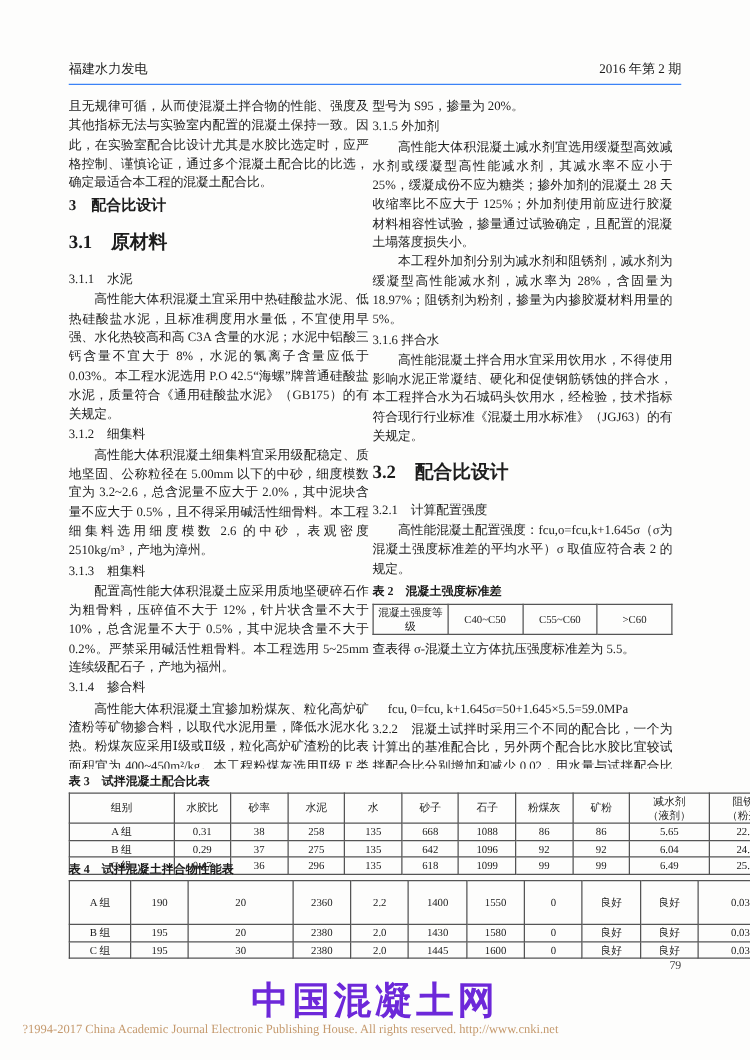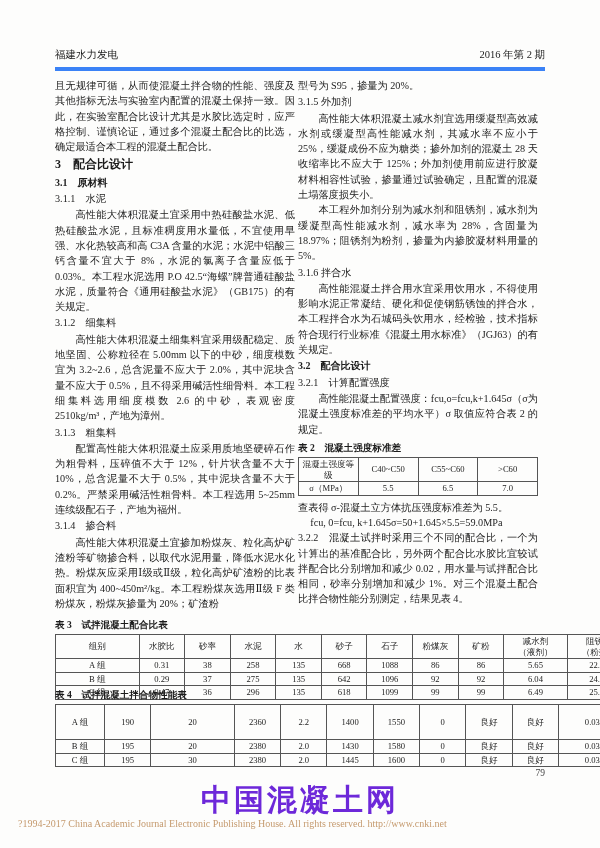--- a/index.html
+++ b/index.html
@@ -1,29 +1,29 @@
 <!DOCTYPE html>
 <html><head>
 <meta charset="utf-8">
 <style>
   html,body{margin:0;padding:0;background:#888;}
   #page{position:relative;width:600px;height:848px;background:#fdfdfc;margin:0 auto;
         font-family:"Liberation Serif","DejaVu Serif",serif;color:#1c1c1c;overflow:hidden;}
   
   .hdr{position:absolute;top:48px;left:55px;right:55px;display:flex;justify-content:space-between;
-       font-size:10.5px;padding-bottom:5px;border-bottom:4px solid #3b82f6;}
+       font-size:10.5px;padding-bottom:5px;border-bottom:1px solid #3b82f6;}
   
   .cols{position:absolute;top:78px;left:55px;width:490px;height:537px;display:flex;gap:3px;overflow:hidden;}
   .col{width:240px;font-size:10.2px;line-height:15.3px;text-align:justify;}
   .blk{margin:0;}
   .blk.p{text-indent:2em;}
   .blk.pc{text-indent:0;}
-  .blk.pf{text-indent:1.2em;}
+  .blk.pf{text-indent:1.2em;margin-top:33px;}
   .blk.h1{font-weight:bold;font-size:12px;margin:3px 0 2px 0;text-indent:0;}
-  .blk.h2{font-weight:bold;font-size:10px;margin:1px 0;text-indent:0;}
+  .blk.h2{font-weight:bold;font-size:15px;margin:14px 0;text-indent:0;}
   .blk.h3{margin:1px 0;text-indent:0;}
   
   table.grid{border-collapse:collapse;width:100%;table-layout:fixed;}
   table.grid td{border:0.8px solid #555;text-align:center;vertical-align:middle;
                 padding:1px 1px;font-size:8.6px;line-height:10.5px;white-space:pre-line;}
   .tbl-title{text-align:left;font-weight:bold;font-size:9.6px;margin:2px 0;}
   
   .t2wrap{margin:3px 0 4px 0;}
   .t2wrap td{font-size:9.2px;padding:5px 2px;}
   
@@ -86,26 +86,20 @@
       <div class="t2wrap">
         <div class="tbl-title">表 2　混凝土强度标准差</div>
         <table class="grid" id="t2">
           <tbody>
               <tr>
                 <td>混凝土强度等级</td>
                 <td>C40~C50</td>
                 <td>C55~C60</td>
                 <td>&gt;C60</td>
               </tr>
-              <tr>
-                <td>σ（MPa）</td>
-                <td>5.5</td>
-                <td>6.5</td>
-                <td>7.0</td>
-              </tr>
             </tbody>
         </table>
       </div>
       <div>
           <div class="blk pc">查表得 σ-混凝土立方体抗压强度标准差为 5.5。</div>
           <div class="blk pf">fcu, 0=fcu, k+1.645σ=50+1.645×5.5=59.0MPa</div>
           <div class="blk pc">3.2.2　混凝土试拌时采用三个不同的配合比，一个为计算出的基准配合比，另外两个配合比水胶比宜较试拌配合比分别增加和减少 0.02，用水量与试拌配合比相同，砂率分别增加和减少 1%。对三个混凝土配合比拌合物性能分别测定，结果见表 4。</div>
         </div>
     </div>
   </div>

